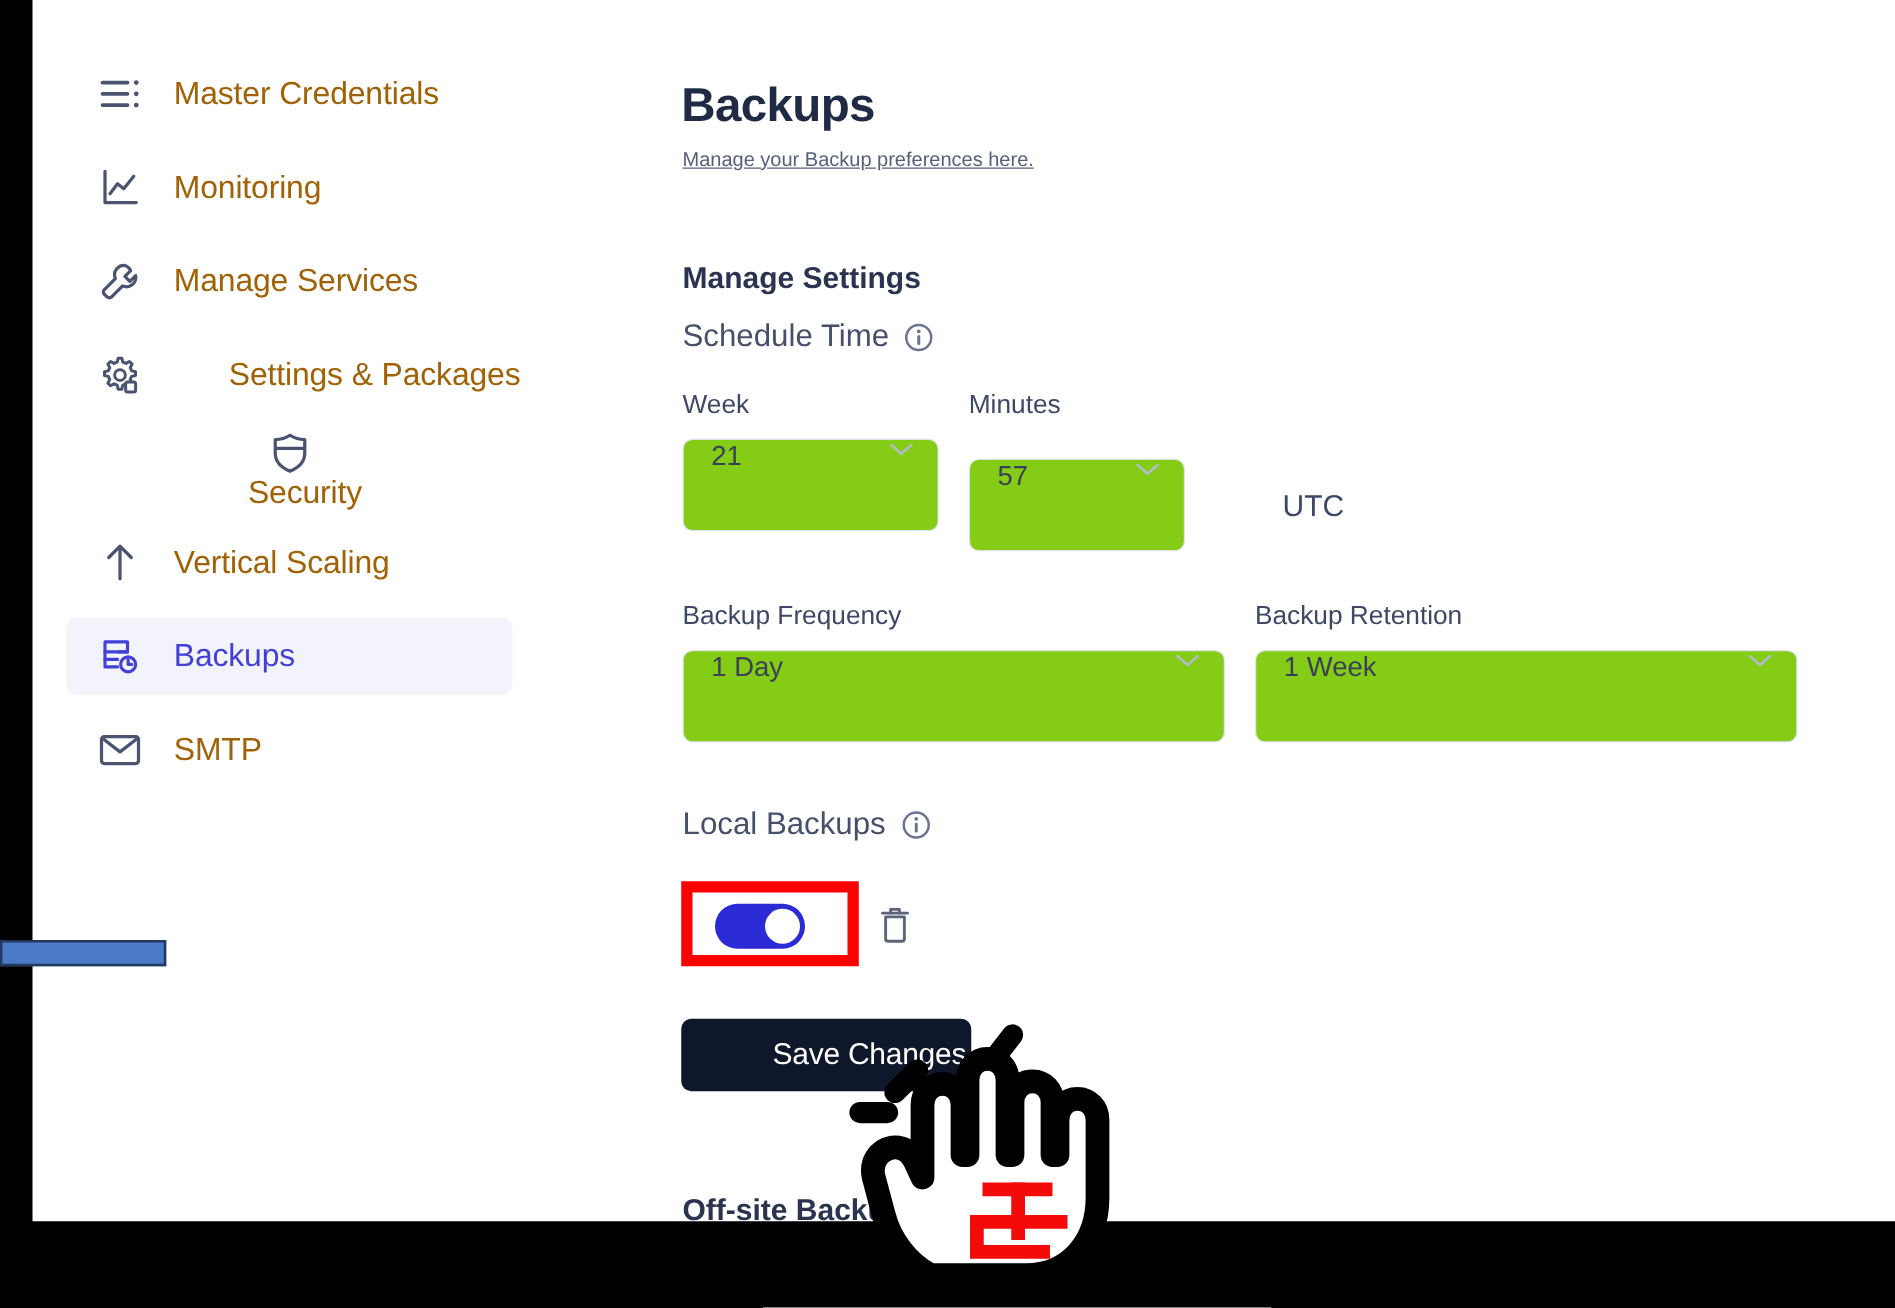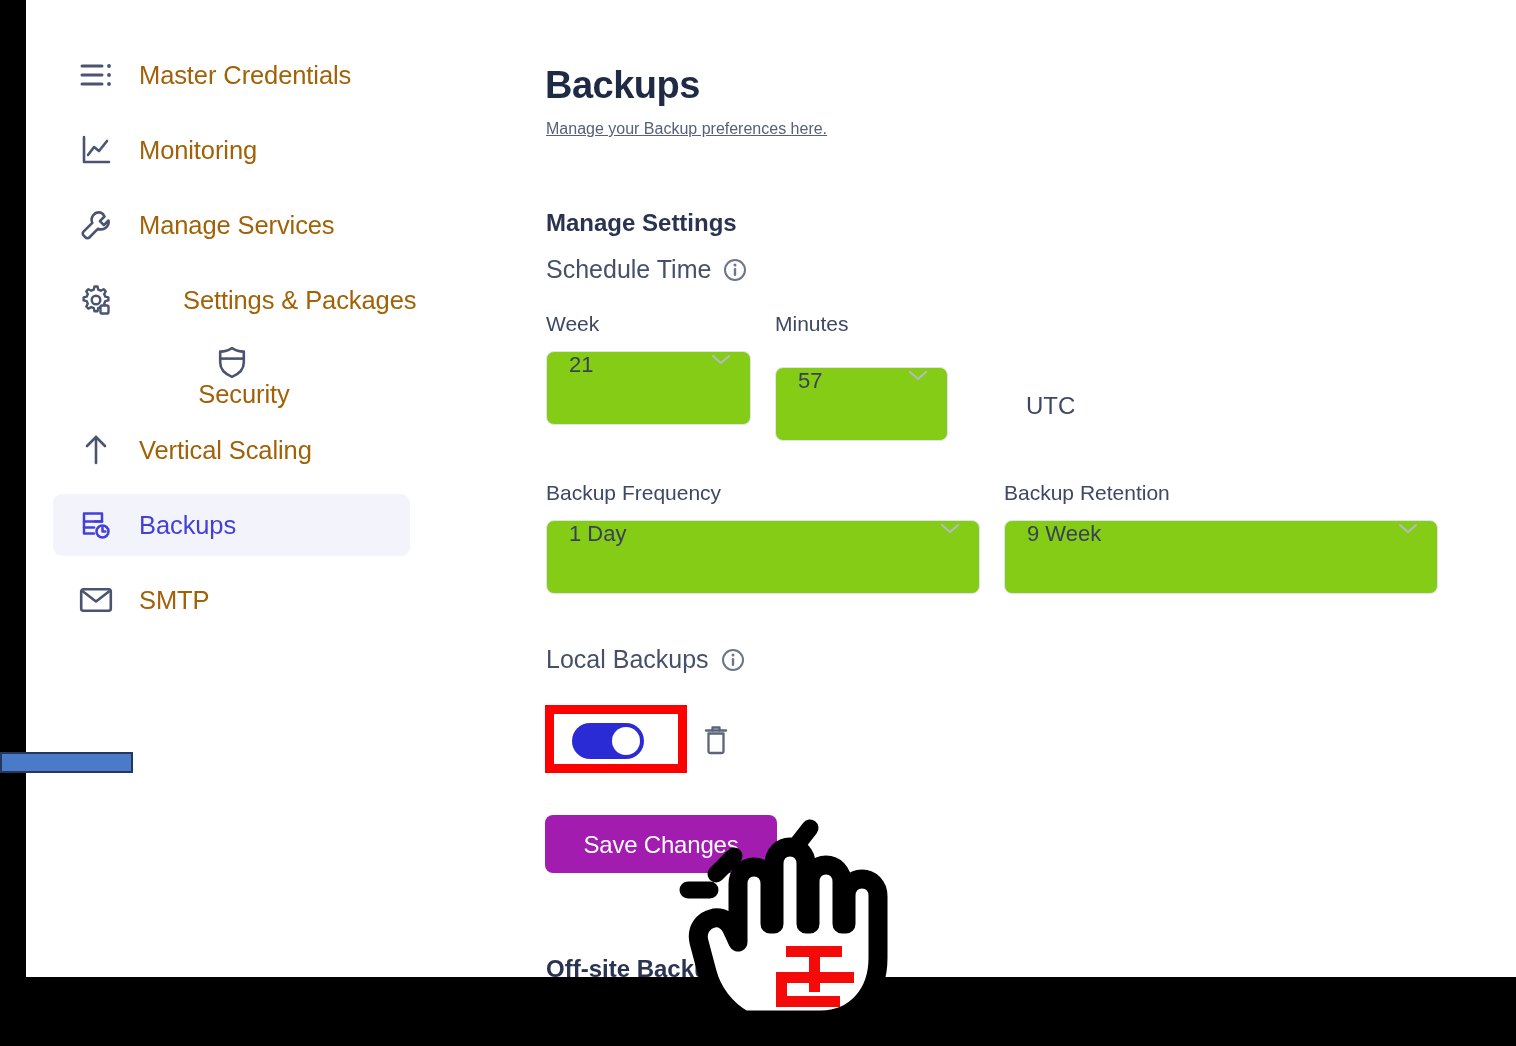--- a/index.html
+++ b/index.html
@@ -191,27 +191,28 @@
     left: 158px; top: 33px;
     z-index: 4;
   }
 
   
   #save-btn {
     position: absolute;
     left: 0px; top: 815px;
     width: 232px; height: 58px;
     border-radius: 8px;
-    background: #a21caf;
+    background: #0f172a;
     border: none;
     color: #ffffff;
     font-size: 24px;
     font-family: "Liberation Sans", sans-serif;
     letter-spacing: -0.2px;
-    padding: 16px;
+    padding: 4px;
+    text-align: right;
   }
   #offsite-title {
     position: absolute;
     left: 1px; top: 935px;
     font-size: 24px;
     font-weight: bold;
     color: #2a3350;
     white-space: nowrap;
   }
 
@@ -390,21 +391,21 @@
     <span class="small-label" style="left:1px; top:481px;">Backup Frequency</span>
     <div class="select-box" style="left:1px; top:520px; width:434px; height:74px;">
       <span class="select-value">1 Day</span>
       <svg class="chev" viewBox="0 0 22 14">
         <polyline points="3,4 11,11 19,4" fill="none" stroke="#b3bac9" stroke-width="2" stroke-linecap="round" stroke-linejoin="round"></polyline>
       </svg>
     </div>
 
     <span class="small-label" style="left:459px; top:481px;">Backup Retention</span>
     <div class="select-box" style="left:459px; top:520px; width:434px; height:74px;">
-      <span class="select-value">9 Week</span>
+      <span class="select-value">1 Week</span>
       <svg class="chev" viewBox="0 0 22 14">
         <polyline points="3,4 11,11 19,4" fill="none" stroke="#b3bac9" stroke-width="2" stroke-linecap="round" stroke-linejoin="round"></polyline>
       </svg>
     </div>
 
     <div class="field-label-row" style="left:1px; top:645px;">
       <span class="field-label-lg">Local Backups</span>
       <span class="info-icon">
         <svg width="24" height="24" viewBox="0 0 24 24">
           <circle cx="12" cy="12" r="10" fill="none" stroke="#6b7590" stroke-width="2"></circle>

